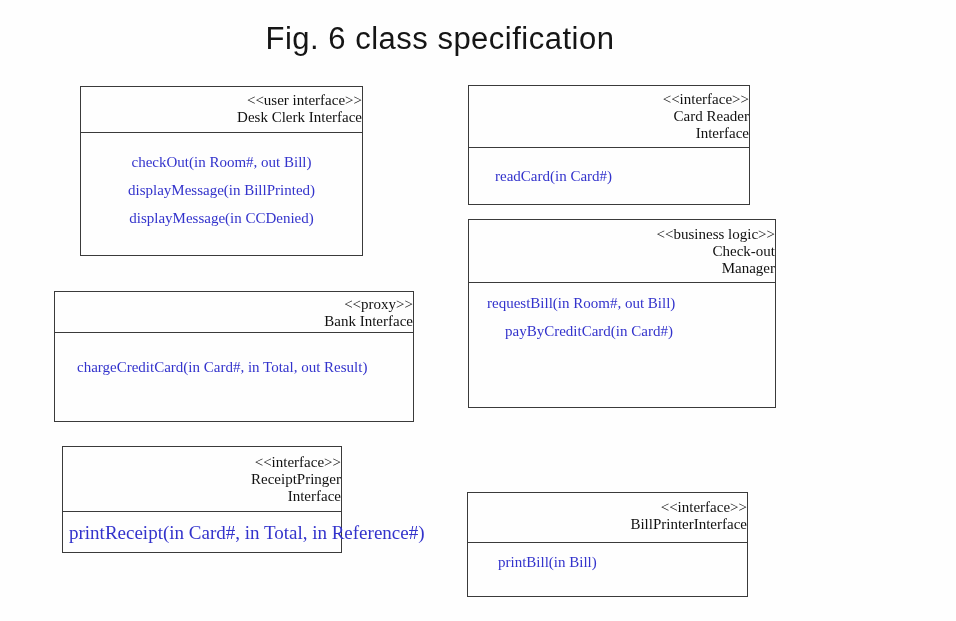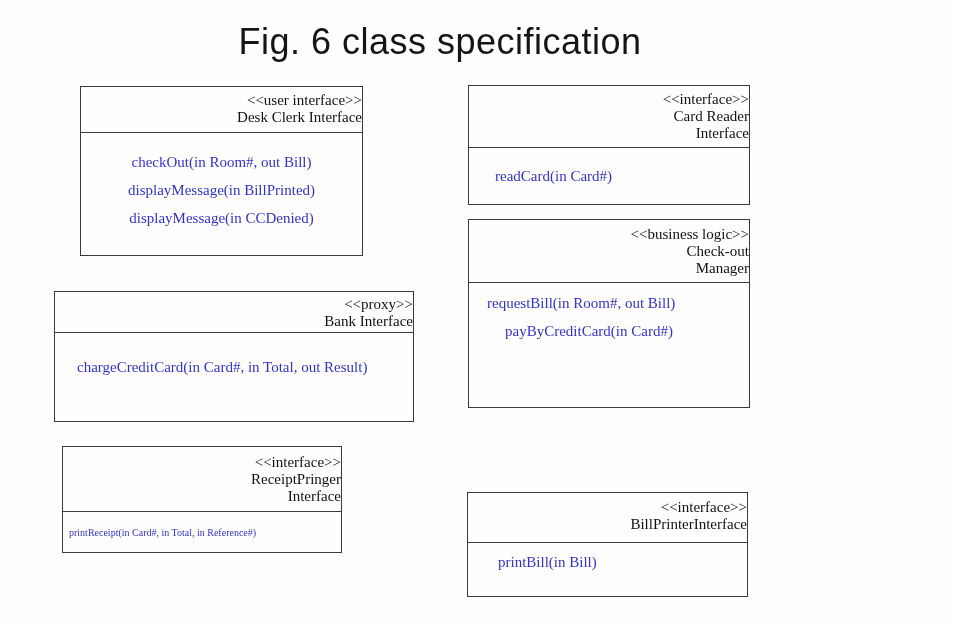--- a/index.html
+++ b/index.html
@@ -17,21 +17,21 @@
     background: var(--bg-color);
     overflow: hidden;
     font-family: "Liberation Serif", serif;
   }
   .fig-title {
     position: absolute;
     left: 0; top: 21px;
     width: 880px;
     text-align: center;
     font-family: "Liberation Sans", sans-serif;
-    font-size: 36px;
+    font-size: 31px;
     color: #151515;
     letter-spacing: 0.5px;
   }
   .uml-box {
     position: absolute;
     border: 1px solid var(--border-color);
     background: var(--bg-color);
     color: var(--class-text-color);
     font-size: 15px;
     line-height: 17px;
@@ -49,35 +49,35 @@
   .box-desk-clerk .uml-header { height: 46px; padding-top: 5px; }
   .box-desk-clerk .uml-body { padding-top: 21px; text-align: center; }
   .box-desk-clerk .method { margin-bottom: 11px; }
 
   
   .box-card-reader { left: 468px; top: 85px; width: 282px; height: 120px; }
   .box-card-reader .uml-header { height: 62px; padding-top: 5px; }
   .box-card-reader .uml-body { padding: 20px 0 0 26px; }
 
   
-  .box-checkout-manager { left: 468px; top: 219px; width: 282px; height: 189px; }
+  .box-checkout-manager { left: 468px; top: 219px; width: 308px; height: 189px; }
   .box-checkout-manager .uml-header { height: 63px; padding-top: 6px; }
   .box-checkout-manager .uml-body { padding: 12px 0 0 18px; }
   .box-checkout-manager .method { margin-bottom: 11px; }
   .box-checkout-manager .method.indent-1 { margin-left: 18px; }
 
   
   .box-bank { left: 54px; top: 291px; width: 360px; height: 131px; }
   .box-bank .uml-header { height: 41px; padding-top: 4px; }
   .box-bank .uml-body { padding: 26px 0 0 22px; }
 
   
   .box-receipt-printer { left: 62px; top: 446px; width: 280px; height: 107px; }
   .box-receipt-printer .uml-header { height: 65px; padding-top: 7px; }
-  .box-receipt-printer .uml-body { padding: 12px 0 0 6px; font-size: 10px; }
+  .box-receipt-printer .uml-body { padding: 12px 0 0 6px; font-size: 19px; }
 
   
   .box-bill-printer { left: 467px; top: 492px; width: 281px; height: 105px; }
   .box-bill-printer .uml-header { height: 50px; padding-top: 6px; }
   .box-bill-printer .uml-body { padding: 11px 0 0 30px; }
 </style>
 </head>
 <body>
 
 <div class="page">

